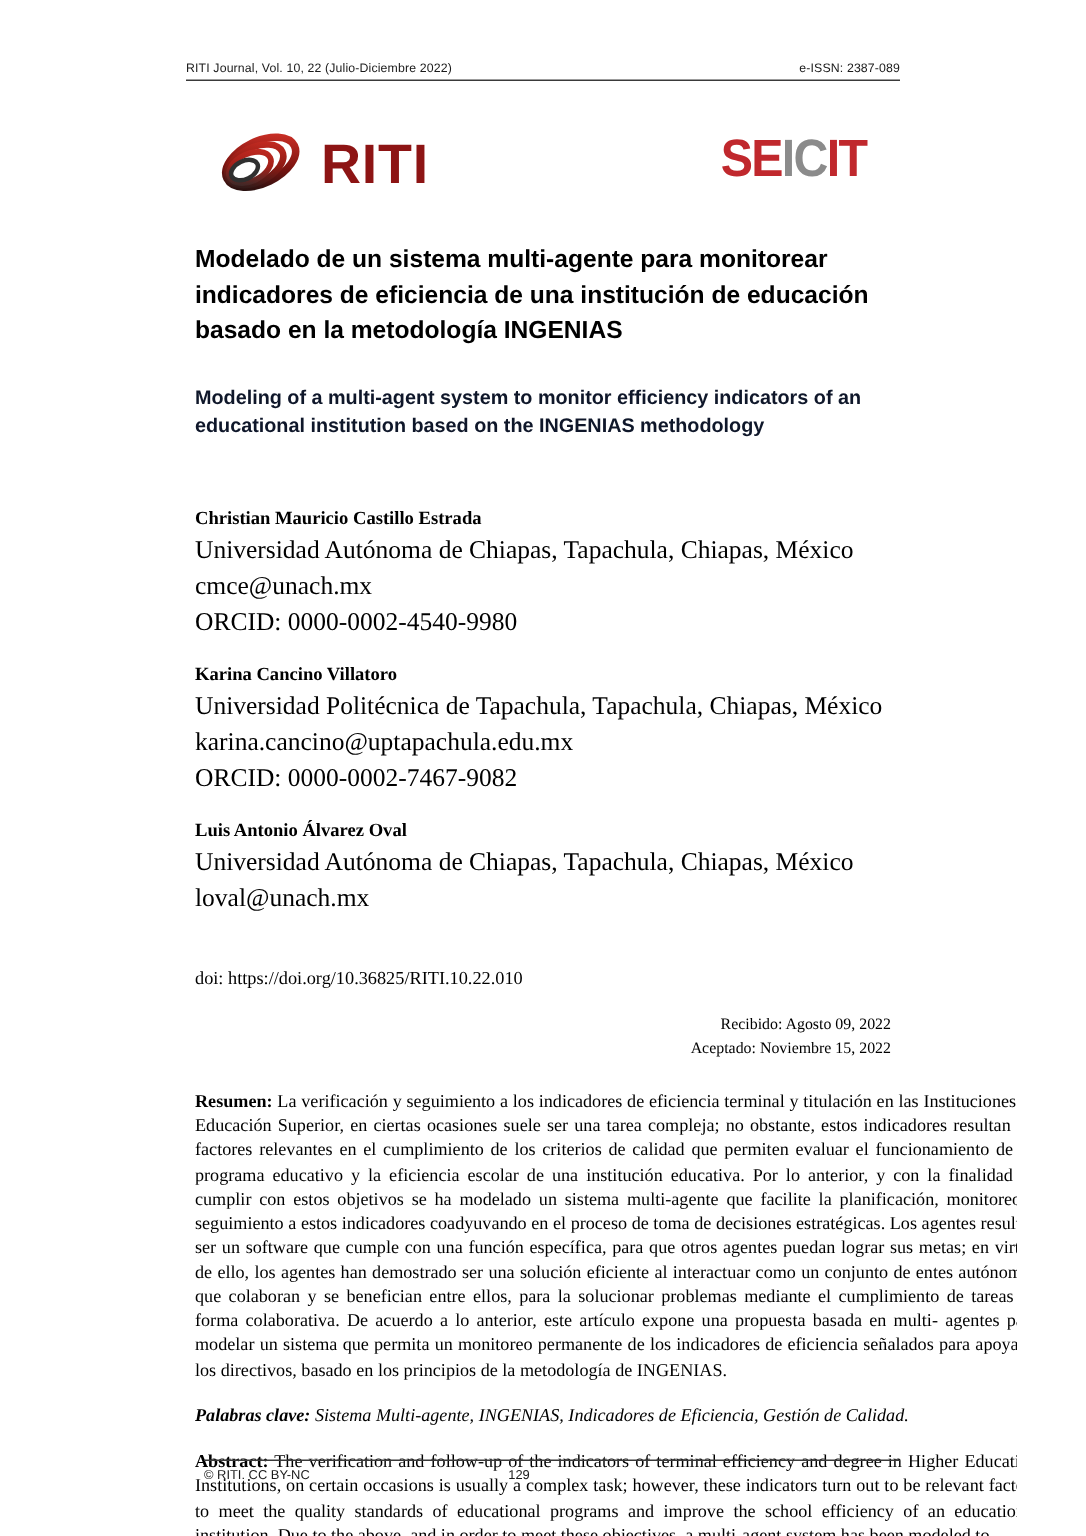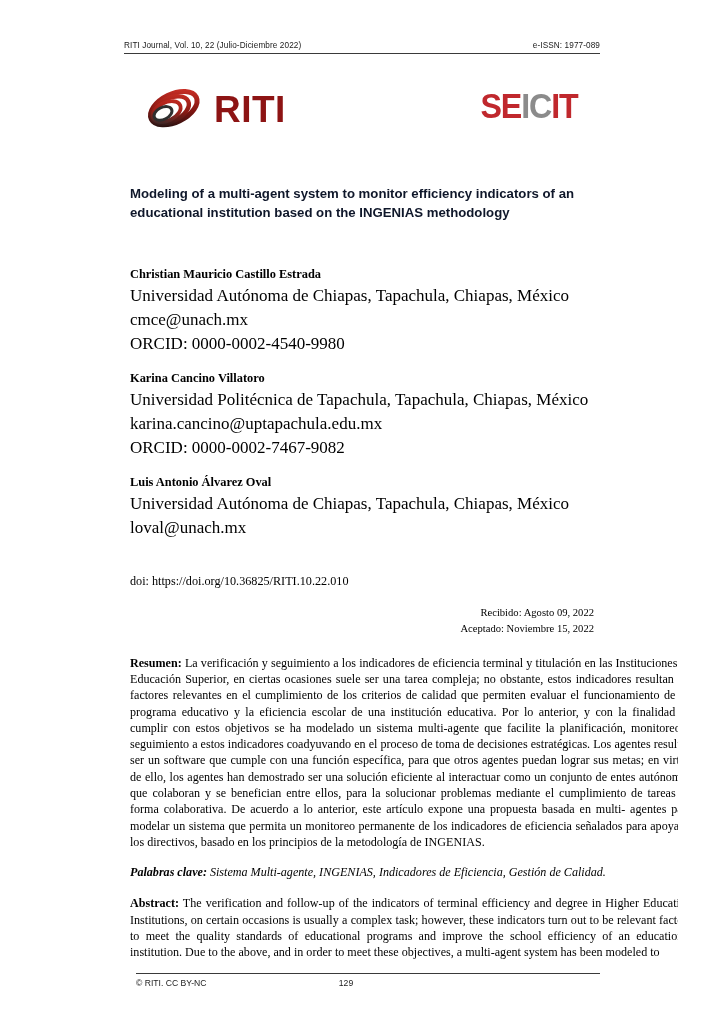--- a/index.html
+++ b/index.html
@@ -175,21 +175,21 @@
     transform: translateX(-22px);
   }
 </style>
 </head>
 <body>
 
 <div class="page">
 
   <div class="runhead">
     <span>RITI Journal, Vol. 10, 22 (Julio-Diciembre 2022)</span>
-    <span>e-ISSN: 1977-089</span>
+    <span>e-ISSN: 2387-089</span>
   </div>
   <div class="rule-top"></div>
 
   <div class="logo-band">
 
     <div class="logo-riti">
       <span>
         <svg class="riti-mark" viewBox="0 0 64 50" xmlns="http://www.w3.org/2000/svg" aria-hidden="true">
           <defs>
             <linearGradient id="gA" x1="0" y1="1" x2="1" y2="0">
@@ -218,20 +218,21 @@
       </span>
       <span class="riti-word">RITI</span>
     </div>
 
     <div class="logo-seicit">
       <span class="seicit-a">SE</span><span class="seicit-b">IC</span><span class="seicit-c">IT</span>
     </div>
 
   </div>
 
+  <h1 class="title-es">Modelado de un sistema multi-agente para monitorear indicadores de eficiencia de una institución de educación basado en la metodología INGENIAS</h1>
   <h2 class="title-en">Modeling of a multi-agent system to monitor efficiency indicators of an educational institution based on the INGENIAS methodology</h2>
 
   <div class="authors">
 
     <div class="author-block">
       <div class="author-name">Christian Mauricio Castillo Estrada</div>
       <div class="author-line">Universidad Autónoma de Chiapas, Tapachula, Chiapas, México</div>
       <div class="author-line">cmce@unach.mx</div>
       <div class="author-line">ORCID: 0000-0002-4540-9980</div>
     </div>

